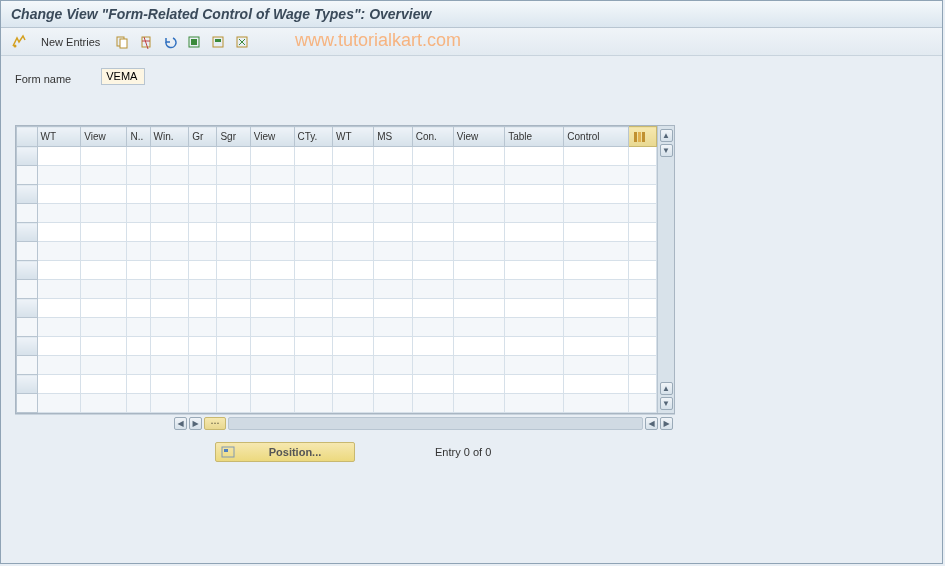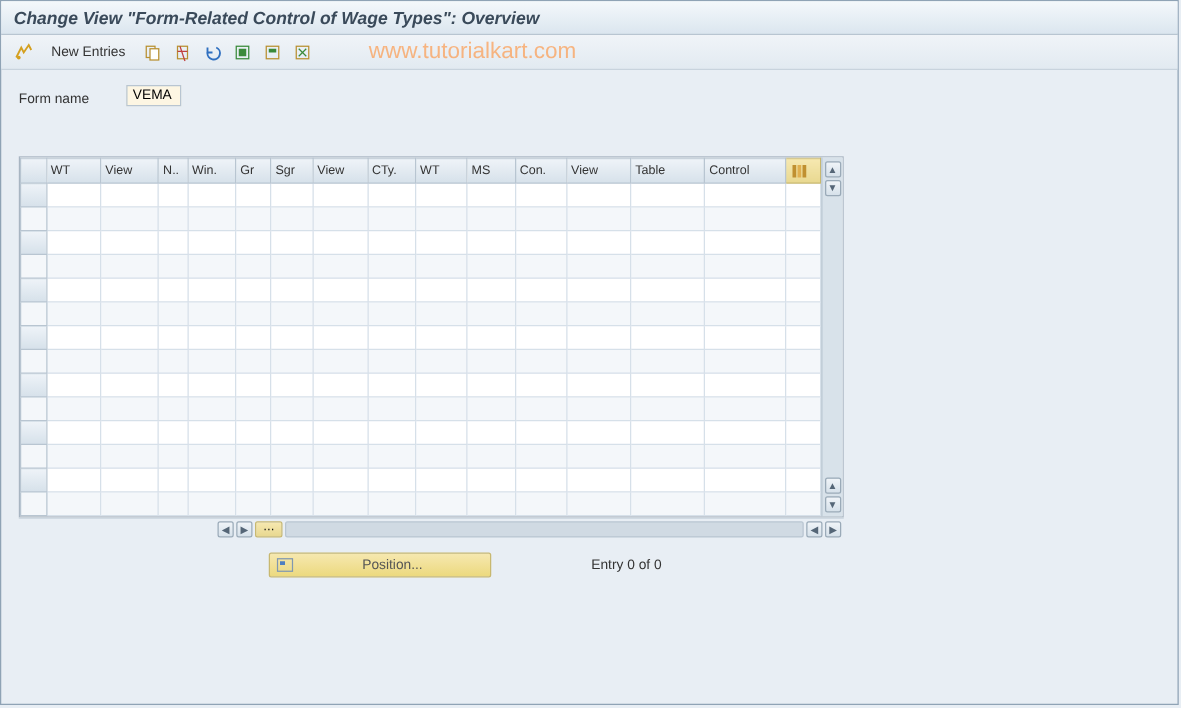--- a/index.html
+++ b/index.html
@@ -195,23 +195,24 @@
     gap: 80px;
     padding-left: 200px;
   }
   .position-btn {
     display: flex;
     align-items: center;
     background: linear-gradient(#f6e8b0, #ecd97e);
     border: 1px solid #c8b870;
     padding: 2px 4px;
     cursor: pointer;
-    width: 178px;
+    width: 140px;
     height: 20px;
     border-radius: 2px;
+    font-weight: bold;
   }
   .position-btn .picon {
     width: 16px;
     height: 14px;
     margin-right: 4px;
     display: inline-flex;
     align-items: center;
     justify-content: center;
   }
   .position-btn .plabel {

